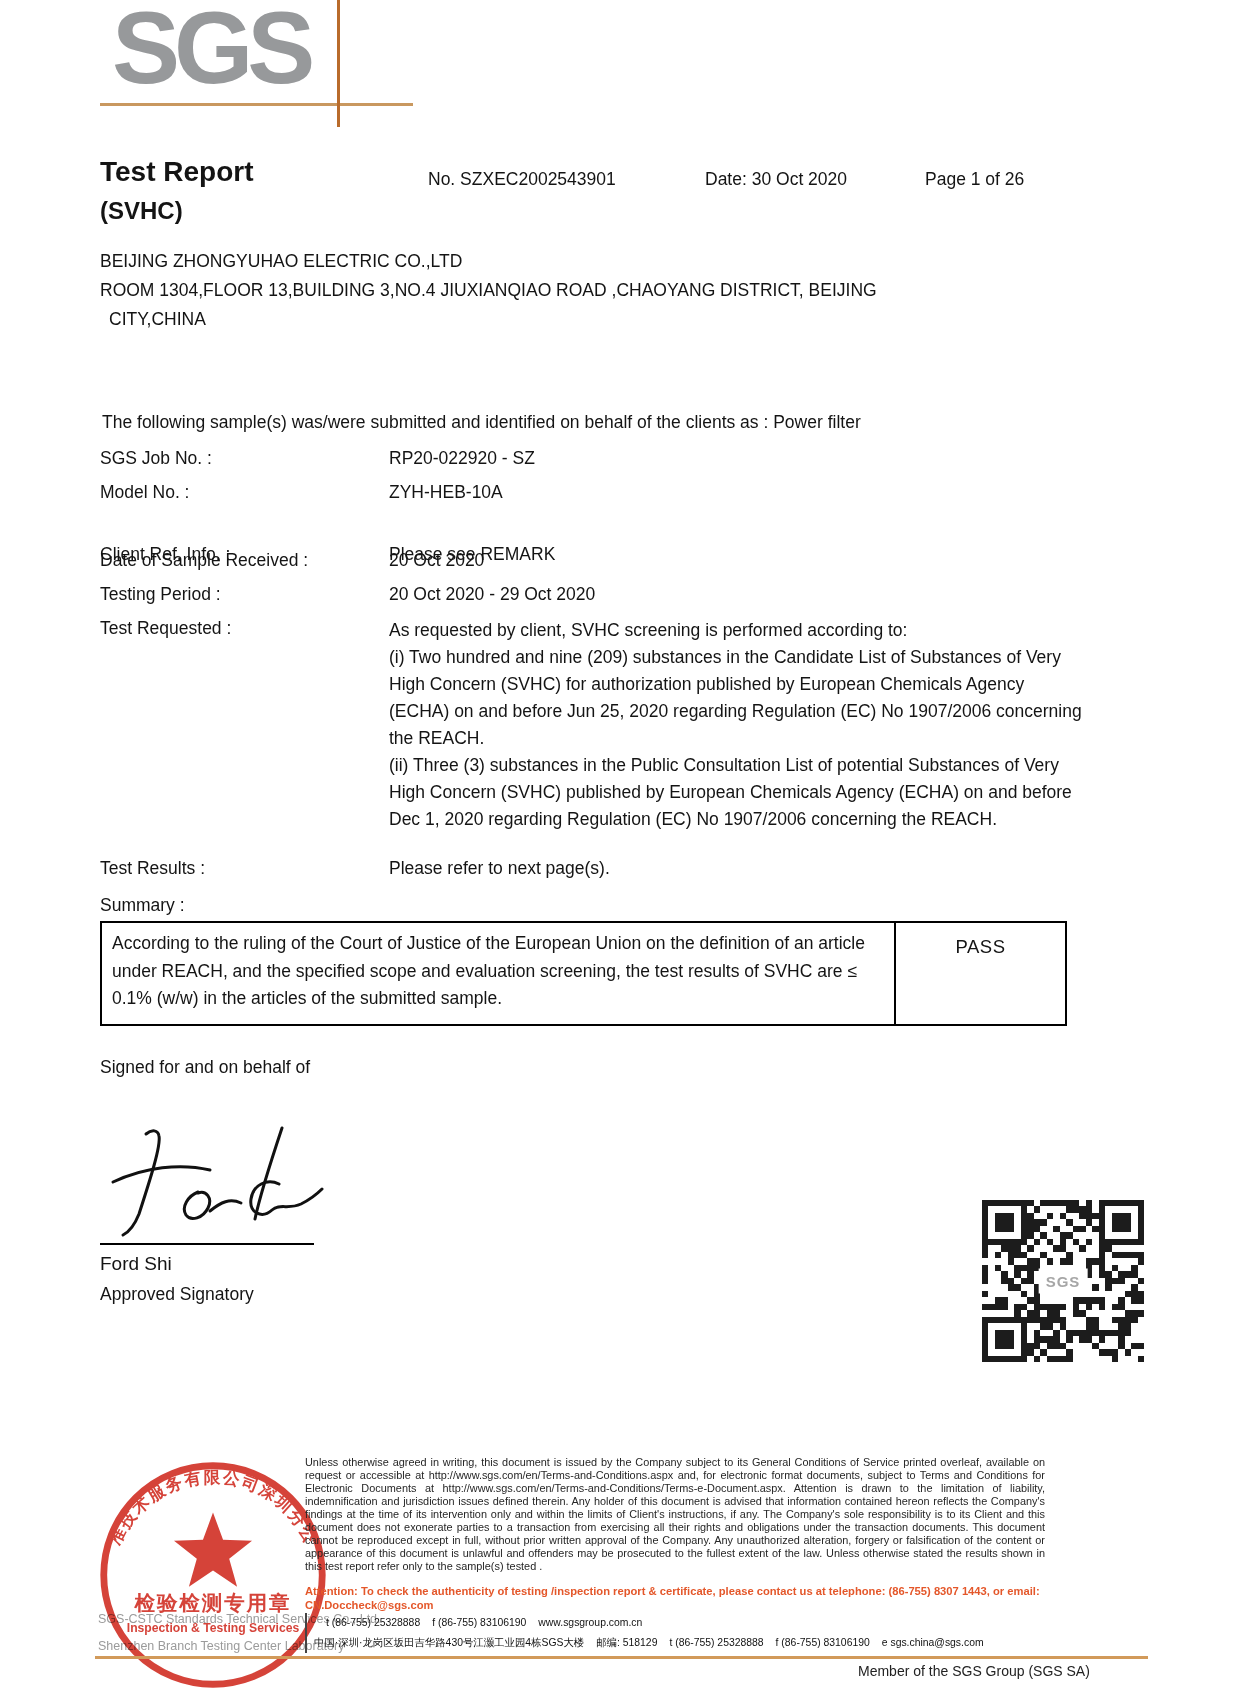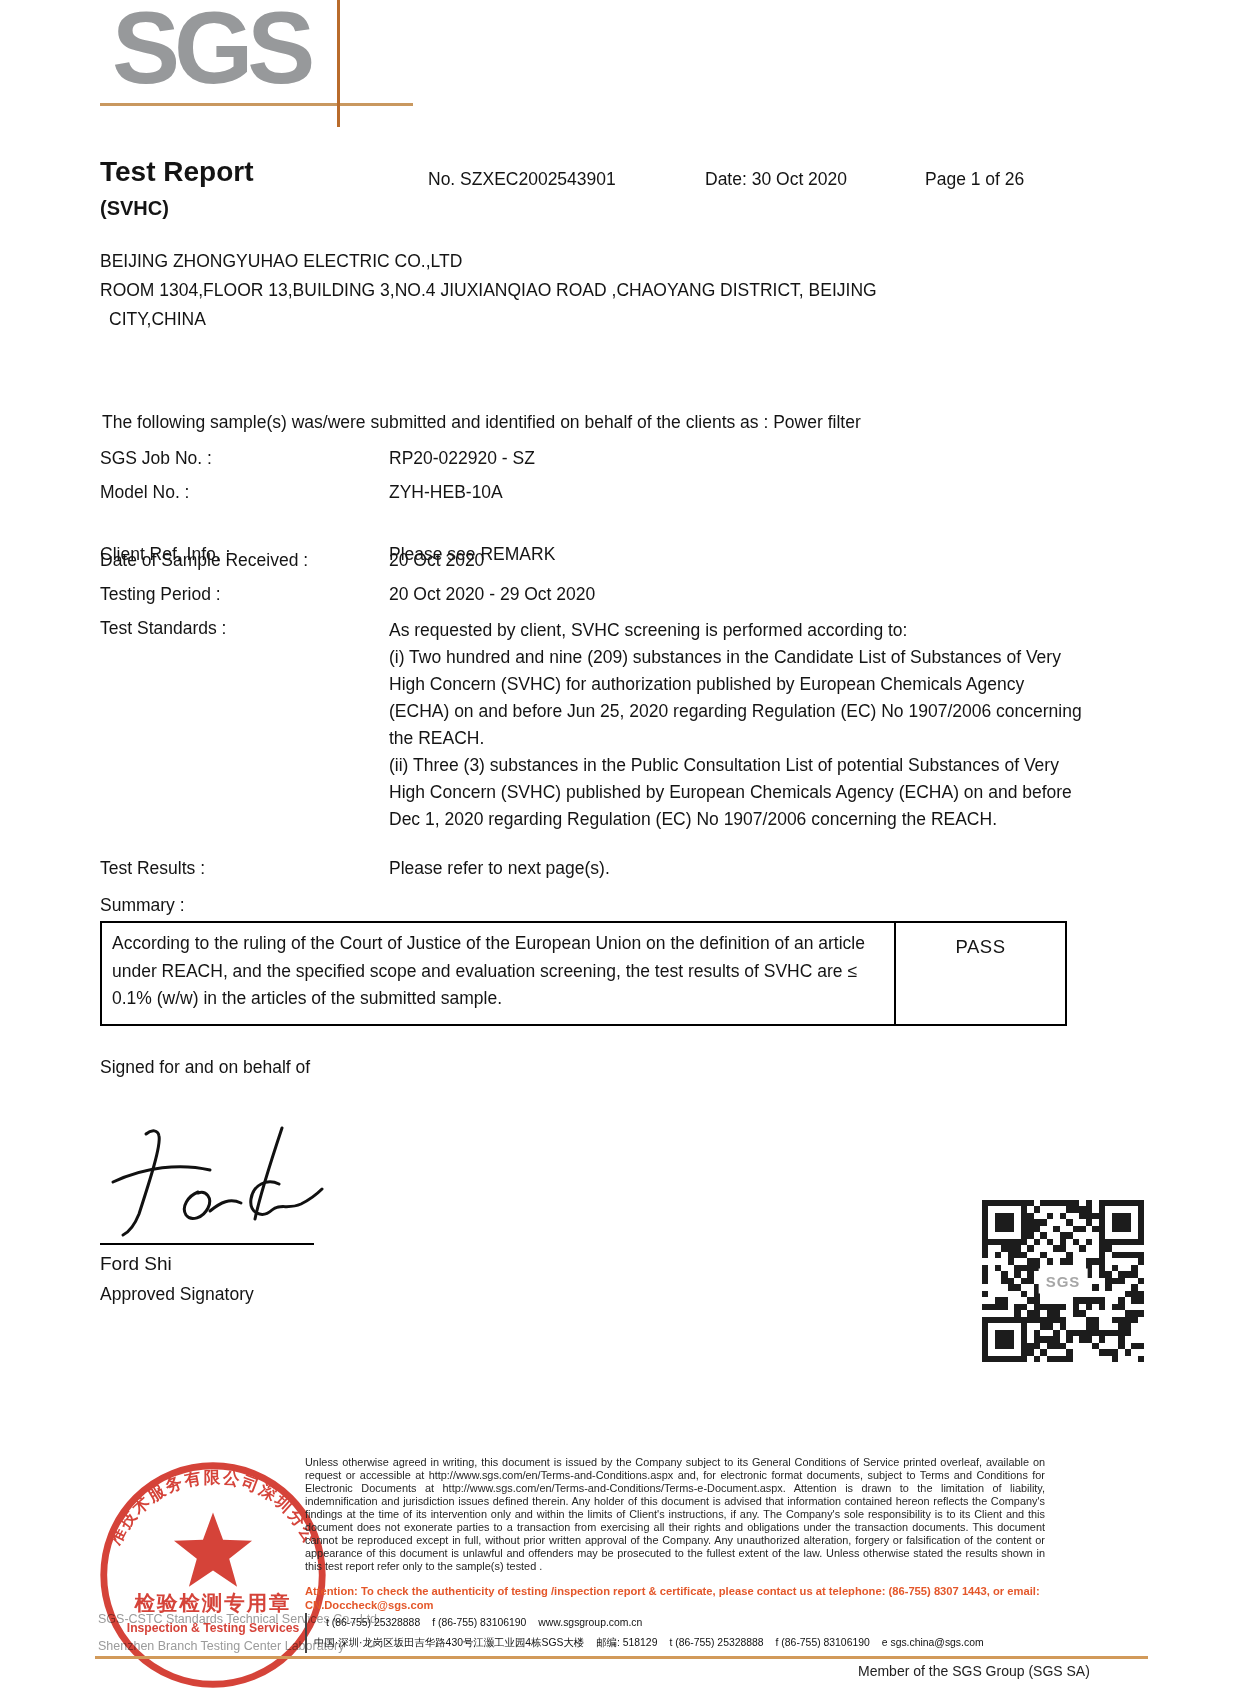--- a/index.html
+++ b/index.html
@@ -7,21 +7,21 @@
         font-family:"Liberation Sans","DejaVu Sans",sans-serif;color:#141414;padding-left:40px;}
   .abs{position:absolute;}
 
   
   .logo{left:112px;top:-10px;font-size:102px;font-weight:bold;letter-spacing:-6px;color:#97999b;}
   .logo-hline{left:100px;top:103px;width:313px;height:3px;background:#c9985f;}
   .logo-vline{left:337px;top:0;width:3px;height:127px;background:#b96b2b;}
 
   
   .title{left:100px;top:156px;font-size:28px;font-weight:bold;}
-  .subtitle{left:100px;top:197px;font-size:20px;font-weight:bold;}
+  .subtitle{left:100px;top:197px;font-size:24px;font-weight:bold;}
   .meta{font-size:17.5px;}
   .m-no{left:428px;top:169px;} .m-date{left:705px;top:169px;} .m-page{left:925px;top:169px;}
 
   
   .client{left:100px;top:247px;font-size:17.5px;line-height:29px;}
   .client .l3{padding-left:9px;}
 
   .intro{left:102px;top:412px;font-size:17.5px;}
 
   .f-lbl{position:absolute;left:100px;font-size:17.5px;}
@@ -94,21 +94,21 @@
   <div class="f-val r0">RP20-022920 - SZ</div>
   <div class="f-lbl r1">Model No. :</div>
   <div class="f-val r1">ZYH-HEB-10A</div>
   <div class="f-lbl r2">Client Ref. Info. :</div>
   <div class="f-val r2">Please see REMARK</div>
   <div class="f-lbl r3">Date of Sample Received :</div>
   <div class="f-val r3">20 Oct 2020</div>
   <div class="f-lbl r4">Testing Period :</div>
   <div class="f-val r4">20 Oct 2020 - 29 Oct 2020</div>
 
-  <div class="f-lbl r5">Test Standards :</div>
+  <div class="f-lbl r5">Test Requested :</div>
   <div class="abs tr-par">
     <div>As requested by client, SVHC screening is performed according to:</div>
     <div>(i) Two hundred and nine (209) substances in the Candidate List of Substances of Very High Concern (SVHC) for authorization published by European Chemicals Agency (ECHA) on and before Jun 25, 2020 regarding Regulation (EC) No 1907/2006 concerning the REACH.</div>
     <div>(ii) Three (3) substances in the Public Consultation List of potential Substances of Very High Concern (SVHC) published by European Chemicals Agency (ECHA) on and before Dec 1, 2020 regarding Regulation (EC) No 1907/2006 concerning the REACH.</div>
   </div>
 
   <div class="f-lbl r6">Test Results :</div>
   <div class="f-val r6">Please refer to next page(s).</div>
 
   <div class="abs sum-lbl">Summary :</div>

